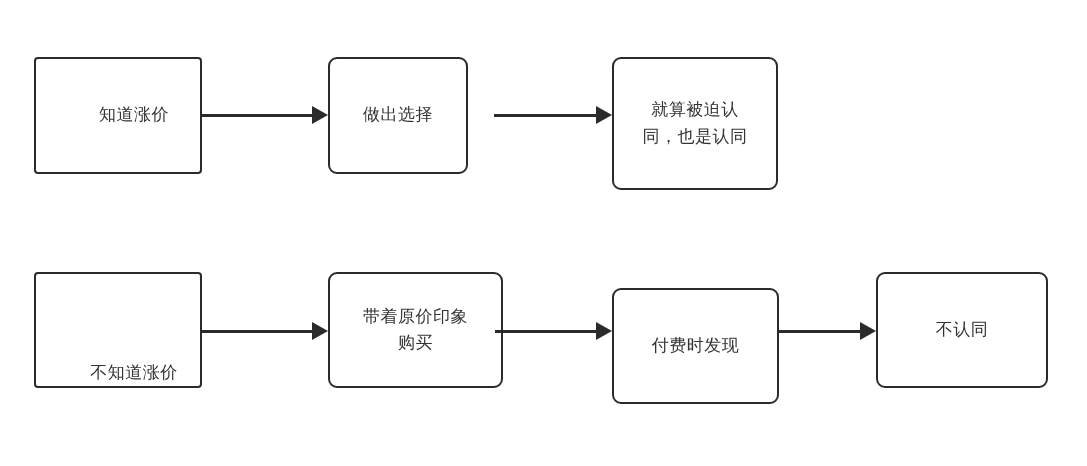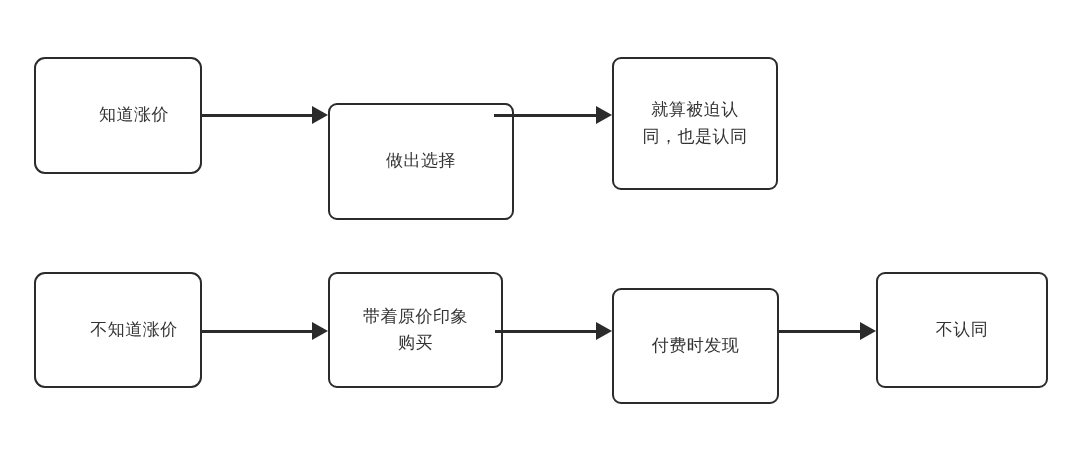--- a/index.html
+++ b/index.html
@@ -19,21 +19,21 @@
     position: absolute;
     box-sizing: border-box;
     background: #ffffff;
     border: 2.5px solid #2b2b2b;
     display: flex;
     align-items: center;
     justify-content: center;
     text-align: center;
   }
   .node.rounded { border-radius: 9px; }
-  .node.sharp   { border-radius: 11px; padding-left: 32px; }
+  .node.sharp   { border-radius: 4px; padding-left: 32px; }
   .node-label {
     color: #333333;
     font-size: 17px;
     line-height: 1.55;
     letter-spacing: 0.5px;
     white-space: pre-line;
     user-select: none;
   }
   .edge {
     position: absolute;
@@ -54,33 +54,33 @@
 
 <div id="canvas">
 
   <div class="node sharp" style="left:34px; top:57px; width:168px; height:117px;">
     <span class="node-label">知道涨价</span>
   </div>
 
   <div class="edge" style="left:202px; top:113.5px; width:113px;"></div>
   <div class="edge-head" style="left:312px; top:106px;"></div>
 
-  <div class="node rounded" style="left:328px; top:57px; width:186px; height:117px;margin-top:46px;">
+  <div class="node rounded" style="left:328px; top:57px; width:140px; height:117px;">
     <span class="node-label">做出选择</span>
   </div>
 
   <div class="edge" style="left:494px; top:113.5px; width:104px;"></div>
   <div class="edge-head" style="left:596px; top:106px;"></div>
 
   <div class="node rounded" style="left:612px; top:57px; width:166px; height:133px;">
     <span class="node-label">就算被迫认
 同，也是认同</span>
   </div>
 
-  <div class="node sharp" style="left:34px; top:272px; width:168px; height:116px;">
+  <div class="node sharp" style="left:34px; top:272px; width:168px; height:116px;align-items:flex-end;">
     <span class="node-label">不知道涨价</span>
   </div>
 
   <div class="edge" style="left:202px; top:329.5px; width:113px;"></div>
   <div class="edge-head" style="left:312px; top:322px;"></div>
 
   <div class="node rounded" style="left:328px; top:272px; width:175px; height:116px;">
     <span class="node-label">带着原价印象
 购买</span>
   </div>

